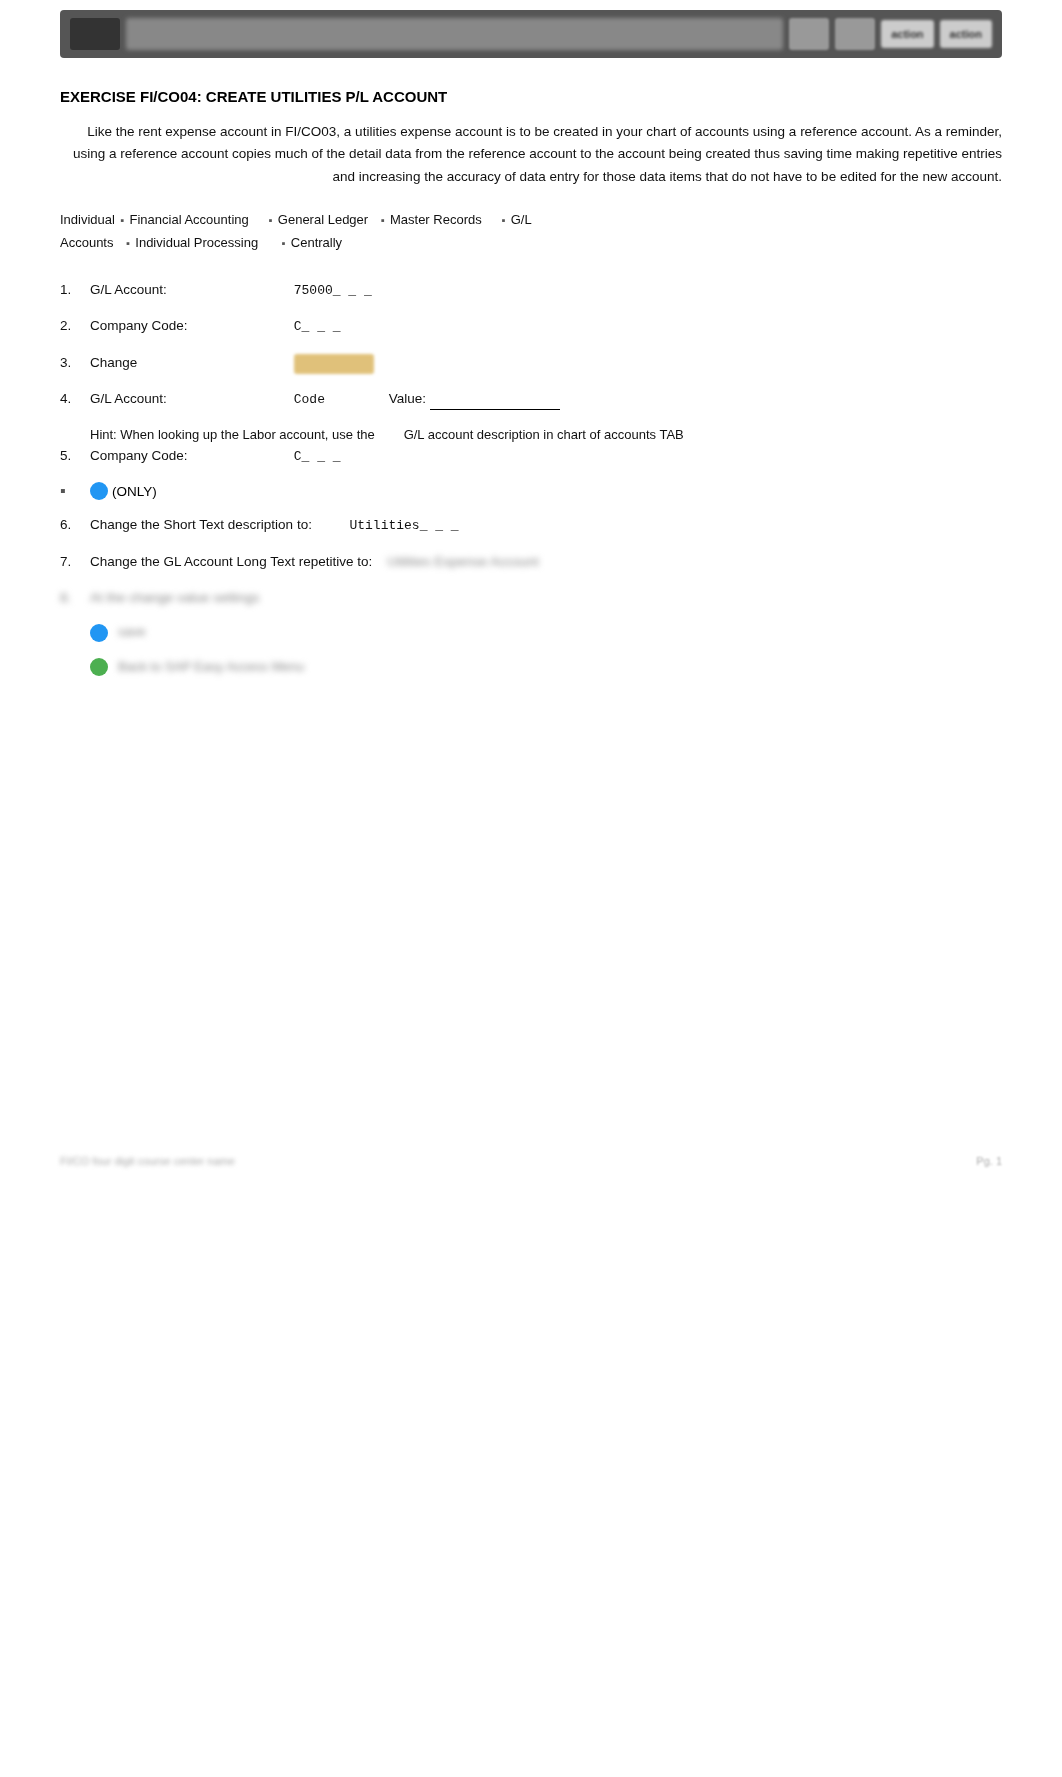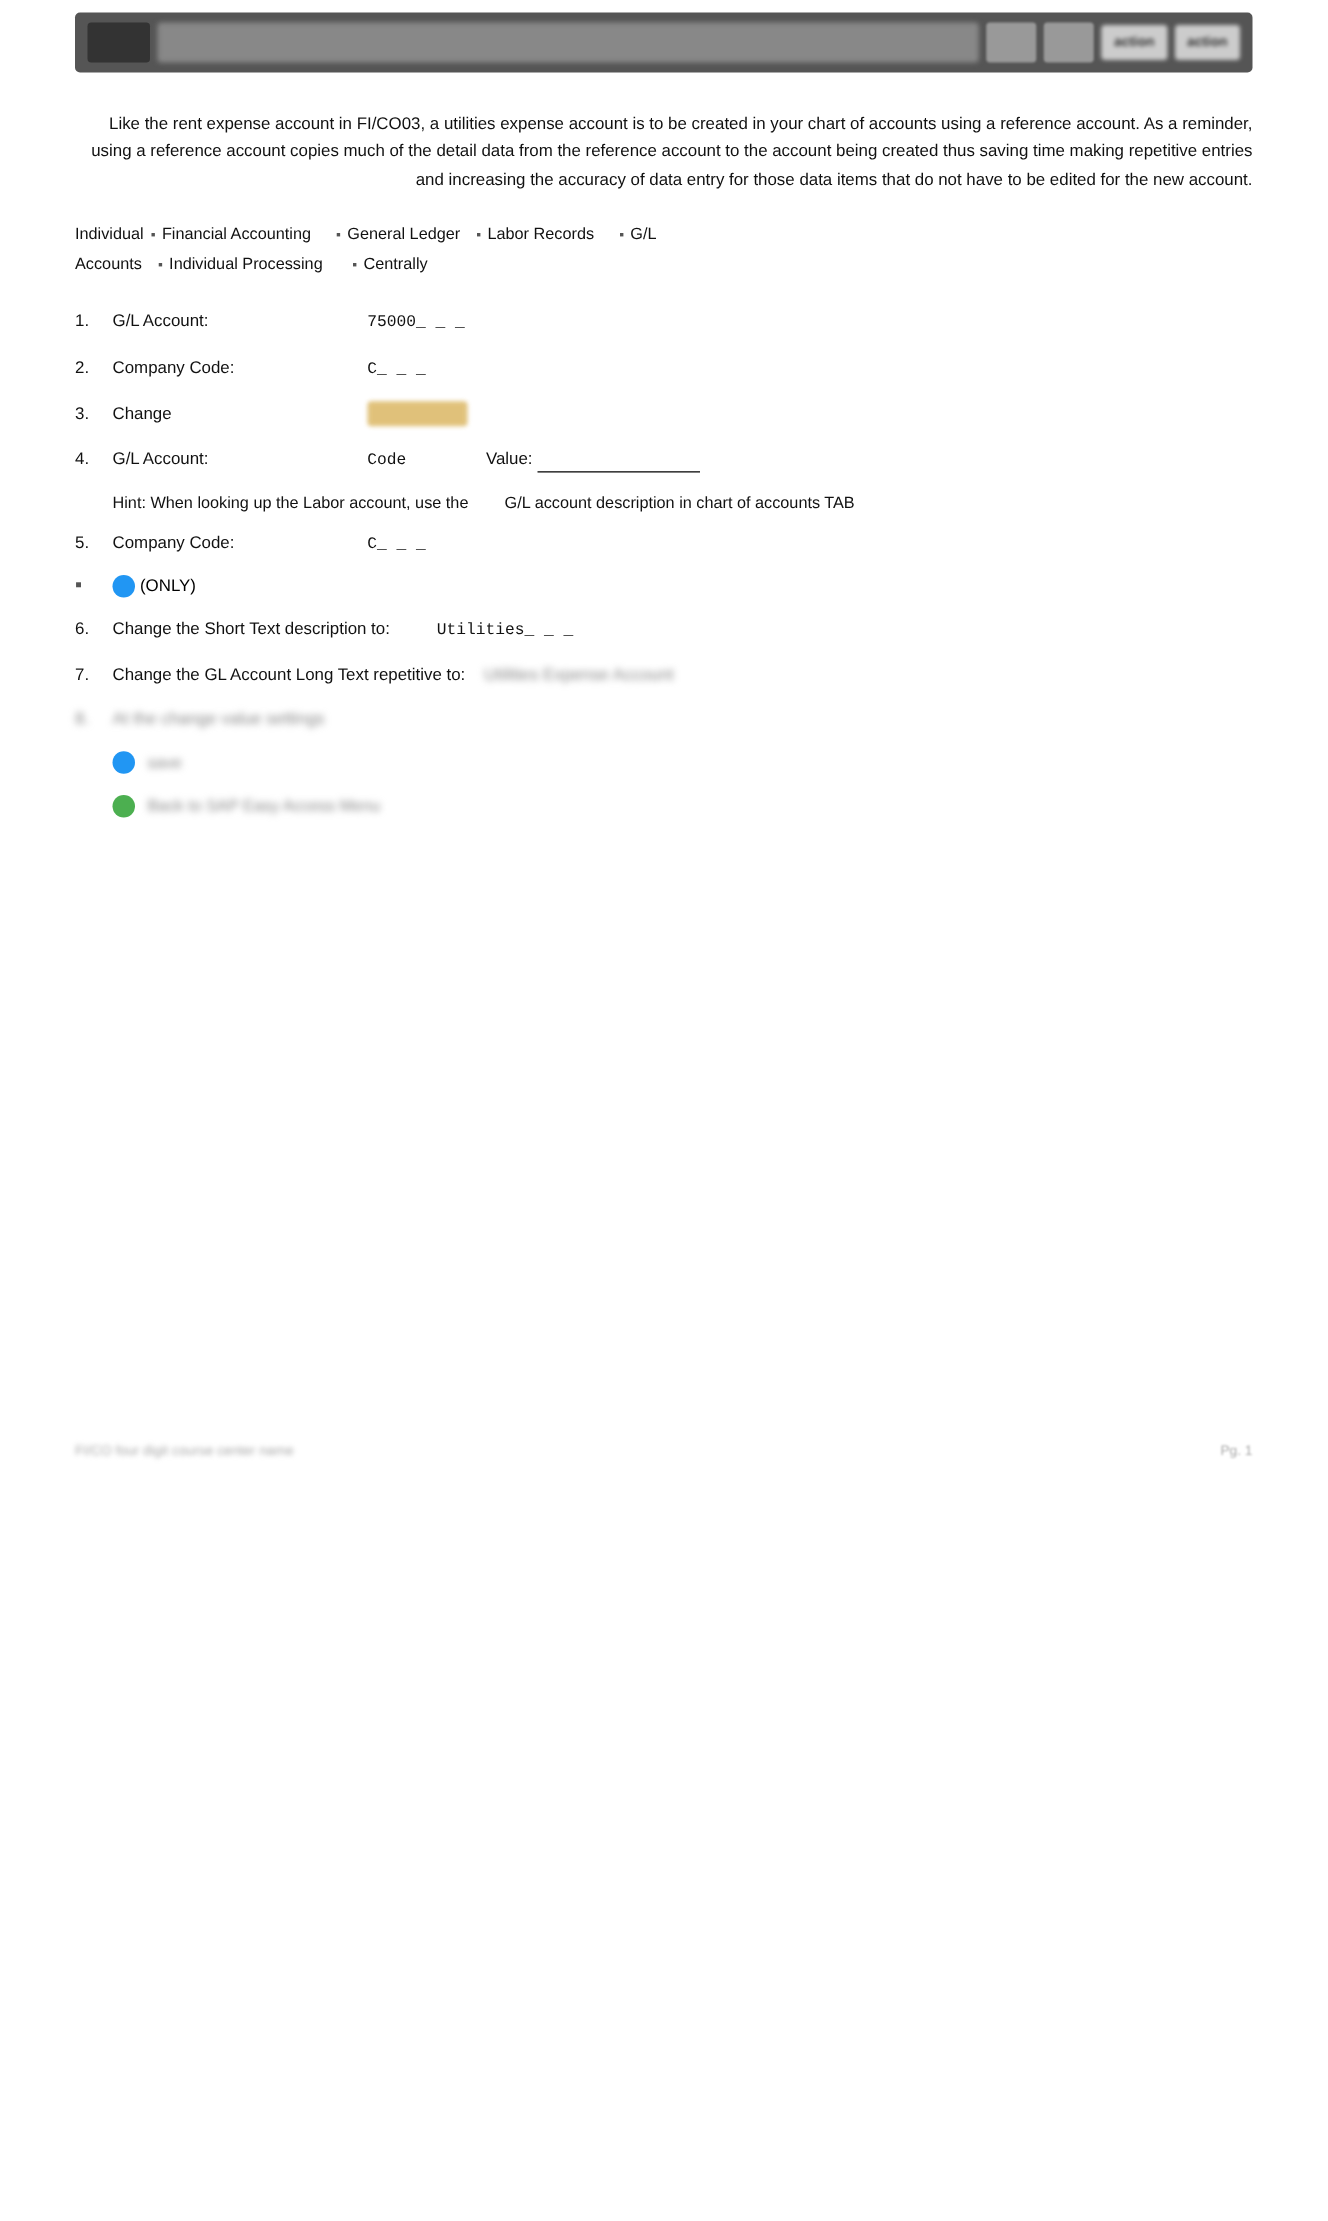--- a/index.html
+++ b/index.html
@@ -179,21 +179,21 @@
       filter: blur(1.5px);
       vertical-align: middle;
       margin-right: 4px;
     }
 
     .hint-text {
       font-size: 13px;
       color: #111;
       margin-left: 30px;
       margin-top: 2px;
-      margin-bottom: 10px;
+      margin-bottom: 0;
       line-height: 1.6;
     }
 
     .bullet-step {
       display: flex;
       margin-bottom: 14px;
       font-size: 13.5px;
       line-height: 1.6;
       align-items: center;
     }
@@ -278,33 +278,34 @@
     <div class="nav-box-dark"></div>
     <div class="nav-box nav-box-wide" style="flex:1; background:#888; filter:blur(2px);"></div>
     <div class="nav-box" style="background:#999; width:40px; filter:blur(1px);"></div>
     <div class="nav-box" style="background:#999; width:40px; filter:blur(1px);"></div>
     <div class="nav-box-btn" style="filter:blur(1.5px);">action</div>
     <div class="nav-box-btn" style="filter:blur(1.5px);">action</div>
   </div>
 
   <div class="main-content">
 
+    <div class="exercise-title">EXERCISE FI/CO04: CREATE UTILITIES P/L ACCOUNT</div>
 
     <p class="intro-text">Like the rent expense account in FI/CO03, a utilities expense account is to be created in your chart of accounts using a reference account. As a reminder, using a reference account copies much of the detail data from the reference account to the account being created thus saving time making repetitive entries and increasing the accuracy of data entry for those data items that do not have to be edited for the new account.</p>
 
     <div class="nav-path">
       <span>Individual</span>
       <span class="arrow"> ▪ </span>
       <span>Financial Accounting</span>
       &nbsp;&nbsp;&nbsp;
       <span class="arrow"> ▪ </span>
       <span>General Ledger</span>
       &nbsp;
       <span class="arrow"> ▪ </span>
-      <span>Labor Records</span>
+      <span>Master Records</span>
       &nbsp;&nbsp;&nbsp;
       <span class="arrow"> ▪ </span>
       <span>G/L</span>
       <br>
       <span>Accounts</span>
       &nbsp;
       <span class="arrow"> ▪ </span>
       <span>Individual Processing</span>
       &nbsp;&nbsp;&nbsp;&nbsp;
       <span class="arrow"> ▪ </span>

